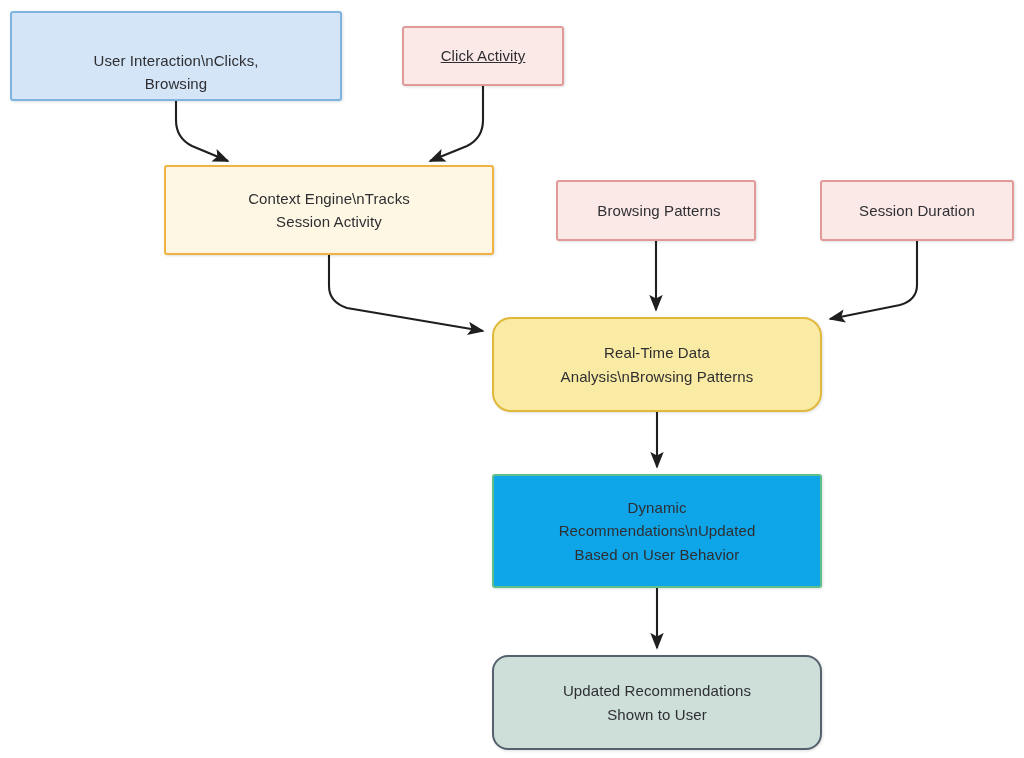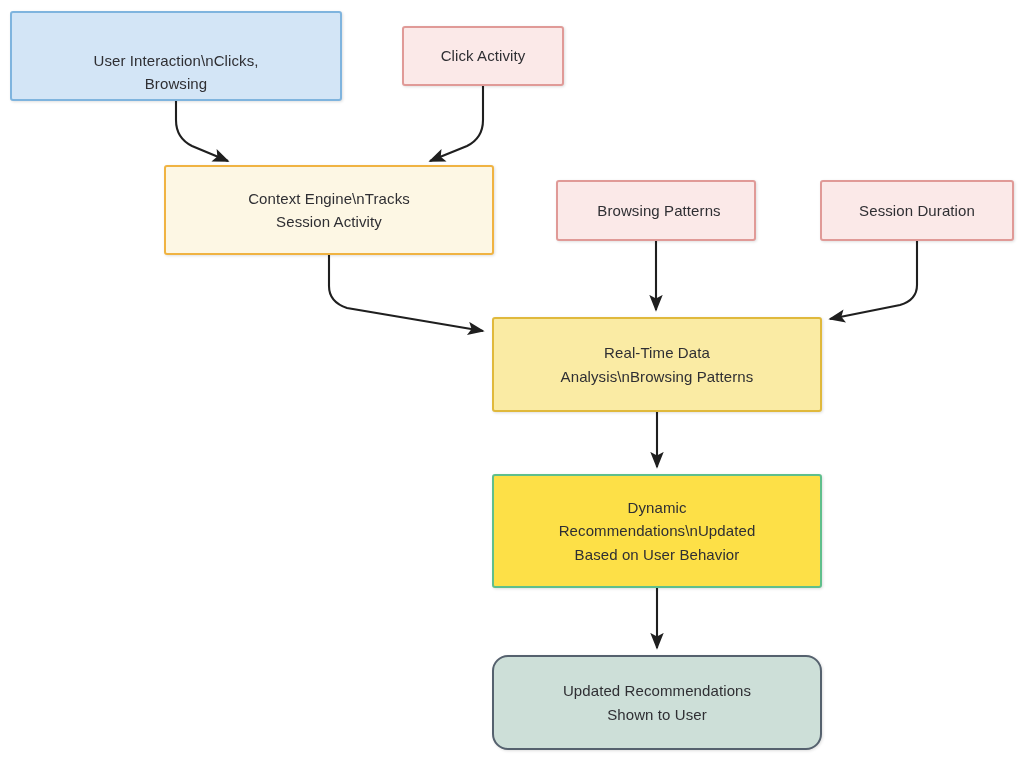--- a/index.html
+++ b/index.html
@@ -45,21 +45,21 @@
     box-shadow: 1px 1px 3px rgba(0,0,0,0.13);
   }
   .node .label {
     display: block;
     width: 100%;
     white-space: pre-line;
   }
   .n-blue    { background: #d3e5f6; border-color: #7fb4de; }
   .n-pink    { background: #fbe9e8; border-color: #e09a97; }
   .n-cream   { background: #fdf7e4; border-color: #f0b342; }
-  .n-yellow  { background: #faeba4; border-color: #e0b93c; }
+  .n-yellow  { background: #faeba4; border-color: #e0b93c; border-radius: 19px; }
   .n-green   { background: #c9eed8; border-color: #5fbf8c; }
   .n-slate   { background: #cddfd8; border-color: #55616e; border-radius: 16px; }
 </style>
 </head>
 <body>
 
 <div id="canvas" style="background: rgb(255, 255, 255);">
 
   <svg id="edges" width="1024" height="758" viewBox="0 0 1024 758" xmlns="http://www.w3.org/2000/svg">
     <defs>
@@ -75,21 +75,21 @@
     <path fill="none" stroke="#1f1f1f" stroke-width="2.1" marker-end="url(#arrowhead)" d="M 917,241 L 917,285 Q 917,300 900,305 L 830,319"></path>
     <path fill="none" stroke="#1f1f1f" stroke-width="2.1" marker-end="url(#arrowhead)" d="M 657,412 L 657,467"></path>
     <path fill="none" stroke="#1f1f1f" stroke-width="2.1" marker-end="url(#arrowhead)" d="M 657,588 L 657,648"></path>
   </svg>
 
   <div class="node n-blue" id="node-user-interaction" style="left: 10px; top: 11px; width: 332px; height: 90px; background: rgb(211, 229, 246); border-color: rgb(127, 180, 222); align-items: flex-end;">
     <span class="label">User Interaction\nClicks,
 Browsing</span>
   </div>
 
-  <div class="node n-pink" id="node-click-activity" style="left: 402px; top: 26px; width: 162px; height: 60px; background: rgb(251, 233, 232); border-color: rgb(224, 154, 151);">
+  <div class="node n-pink" id="node-click-activity" style="left: 402px; top: 26px; width: 162px; height: 60px; background: rgb(251, 233, 232); border-color: rgb(224, 154, 151); text-decoration: underline;">
     <span class="label">Click Activity</span>
   </div>
 
   <div class="node n-cream" id="node-context-engine" style="left: 164px; top: 165px; width: 330px; height: 90px; background: rgb(253, 247, 228); border-color: rgb(240, 179, 66);">
     <span class="label">Context Engine\nTracks
 Session Activity</span>
   </div>
 
   <div class="node n-pink" id="node-browsing-patterns" style="left: 556px; top: 180px; width: 200px; height: 61px; background: rgb(251, 233, 232); border-color: rgb(224, 154, 151); padding-left: 16px;">
     <span class="label">Browsing Patterns</span>
@@ -97,21 +97,21 @@
 
   <div class="node n-pink" id="node-session-duration" style="left: 820px; top: 180px; width: 194px; height: 61px; background: rgb(251, 233, 232); border-color: rgb(224, 154, 151); justify-content: center;">
     <span class="label">Session Duration</span>
   </div>
 
   <div class="node n-yellow" id="node-real-time-data-analysis" style="left: 492px; top: 317px; width: 330px; height: 95px; background: rgb(250, 235, 164); border-color: rgb(224, 185, 60);">
     <span class="label">Real-Time Data
 Analysis\nBrowsing Patterns</span>
   </div>
 
-  <div class="node n-green" id="node-dynamic-recommendations" style="left: 492px; top: 474px; width: 330px; height: 114px; background: #fde047; border-color: rgb(95, 191, 140);">
+  <div class="node n-green" id="node-dynamic-recommendations" style="left: 492px; top: 474px; width: 330px; height: 114px; background: #0ea5e9; border-color: rgb(95, 191, 140);">
     <span class="label">Dynamic
 Recommendations\nUpdated
 Based on User Behavior</span>
   </div>
 
   <div class="node n-slate" id="node-updated-recommendations-shown" style="left: 492px; top: 655px; width: 330px; height: 95px; background: rgb(205, 223, 216); border-color: rgb(85, 97, 110);">
     <span class="label">Updated Recommendations
 Shown to User</span>
   </div>
 

